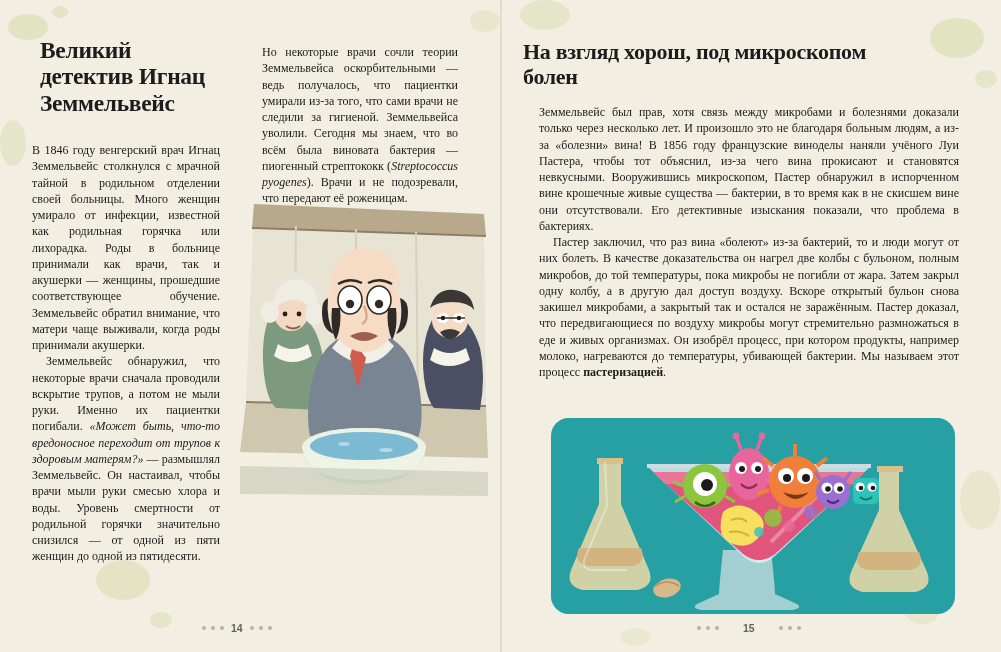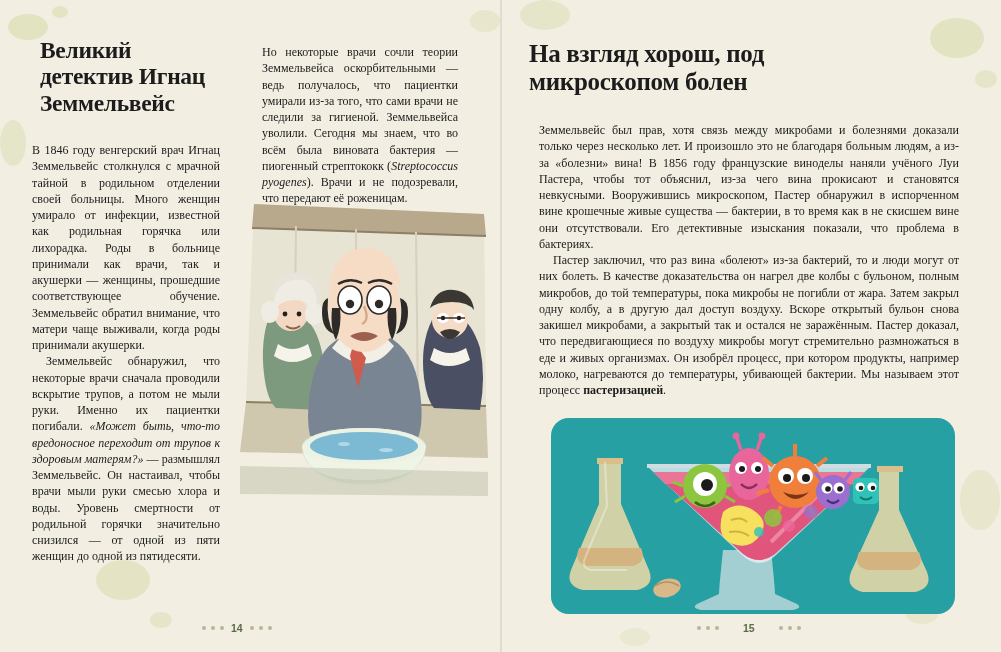--- a/index.html
+++ b/index.html
@@ -216,23 +216,23 @@
       <div class="dots">
         <div class="dot"></div>
           <div class="dot"></div>
           <div class="dot"></div>
       </div>
     </div>
   </div>
 
   <div class="leaf right">
 
-    <h1 class="head" style="position:absolute;left:28px;top:40px;width:380px;font-size:25px;font-family:Liberation Serif, serif;">На взгляд хорош, под микроскопом болен</h1>
-
-    <div class="col" style="left:38px;top:122px;width:420px;">
+    <h1 class="head" style="position:absolute;left:22px;top:40px;width:380px;font-size:22px;font-family:Liberation Serif, serif;">На взгляд хорош, под микроскопом болен</h1>
+
+    <div class="col" style="left:38px;top:104px;width:420px;">
       <p class="first">Земмельвейс был прав, хотя связь между микробами и болезнями доказали только через несколько лет. И произошло это не благодаря больным людям, а из-за «болезни» вина! В 1856 году французские виноделы наняли учёного Луи Пастера, чтобы тот объяснил, из-за чего вина прокисают и становятся невкусными. Вооружившись микроскопом, Пастер обнаружил в испорченном вине крошечные живые существа — бактерии, в то время как в не скисшем вине они отсутствовали. Его детективные изыскания показали, что проблема в бактериях.</p>
       <p>Пастер заключил, что раз вина «болеют» из-за бактерий, то и люди могут от них болеть. В качестве доказательства он нагрел две колбы с бульоном, полным микробов, до той температуры, пока микробы не погибли от жара. Затем закрыл одну колбу, а в другую дал доступ воздуху. Вскоре открытый бульон снова закишел микробами, а закрытый так и остался не заражённым. Пастер доказал, что передвигающиеся по воздуху микробы могут стремительно размножаться в еде и живых организмах. Он изобрёл процесс, при котором продукты, например молоко, нагреваются до температуры, убивающей бактерии. Мы называем этот процесс <b>пастеризацией</b>.</p>
     </div>
 
     <div class="ill2">
       <svg viewBox="0 0 452 230" width="452" height="230">
 
         <rect x="24" y="18" width="404" height="196" rx="18" fill="#2aa6a8"></rect>
         <rect x="24" y="18" width="404" height="196" rx="18" fill="#23999b" opacity=".4"></rect>
 

